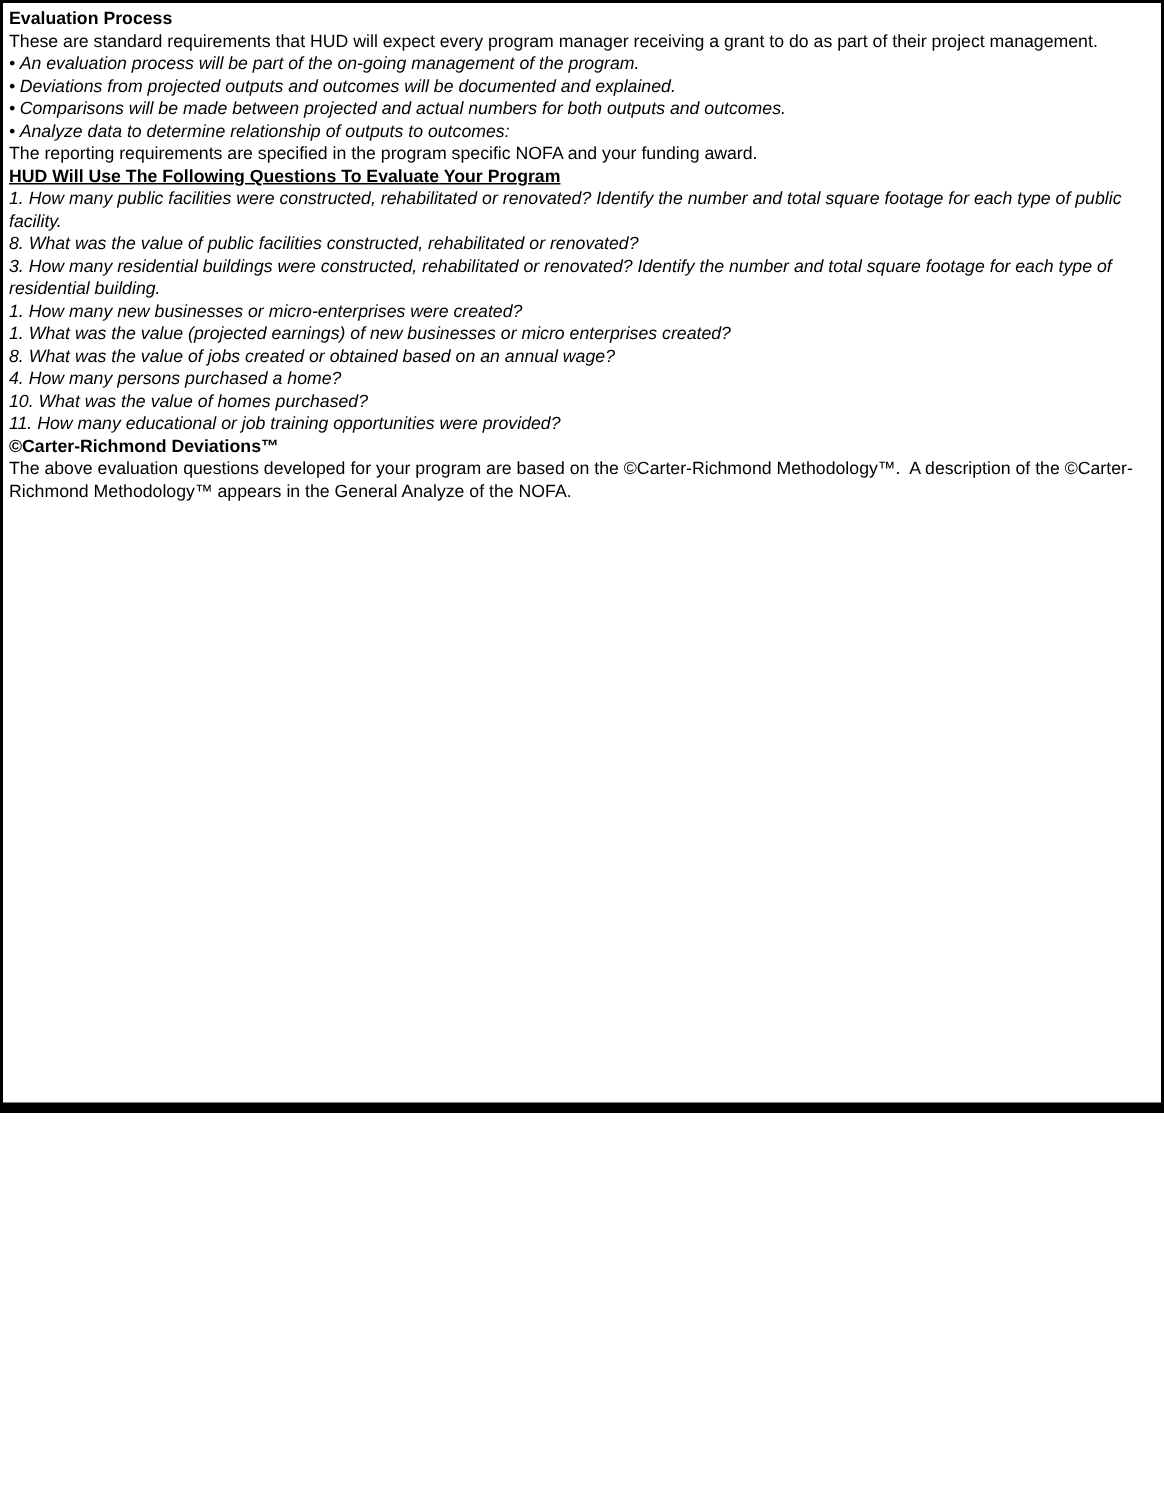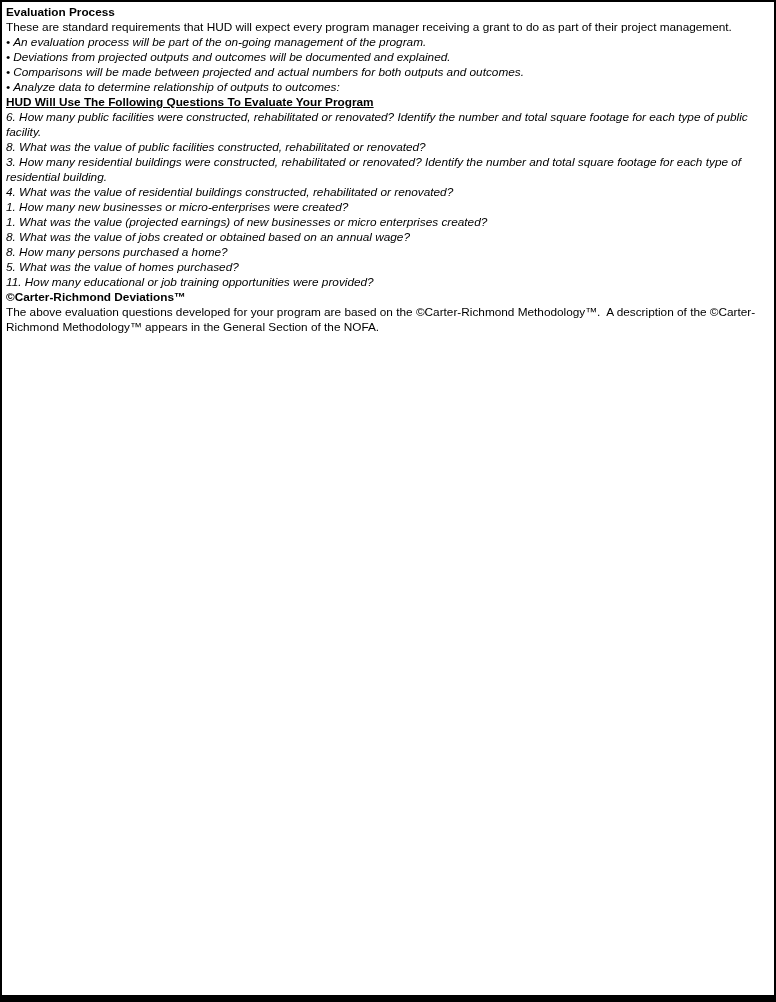--- a/index.html
+++ b/index.html
@@ -3,21 +3,21 @@
 <meta charset="utf-8">
 <style>
   html, body {
     margin: 0;
     padding: 0;
     background: #ffffff;
   }
   .page {
     position: relative;
     width: 776px;
-    height: 1002px;
+    height: 742px;
     box-sizing: border-box;
     background: #ffffff;
     border: 2px solid #000000;
     border-bottom: none;
     padding: 3px 5px 0 4px;
     overflow: hidden;
     font-family: "Liberation Sans", sans-serif;
     font-size: 11.8px;
     line-height: 15px;
     color: #000000;
@@ -56,34 +56,34 @@
 
   <p class="intro">These are standard requirements that HUD will expect every program manager receiving a grant to do as part of their project management.</p>
 
   <div>
       <div class="line bullet-line"><span class="marker">•</span><span>An evaluation process will be part of the on-going management of the program.</span></div>
       <div class="line bullet-line"><span class="marker">•</span><span>Deviations from projected outputs and outcomes will be documented and explained.</span></div>
       <div class="line bullet-line"><span class="marker">•</span><span>Comparisons will be made between projected and actual numbers for both outputs and outcomes.</span></div>
       <div class="line bullet-line"><span class="marker">•</span><span>Analyze data to determine relationship of outputs to outcomes:</span></div>
     </div>
 
+  <p class="reporting-note">The reporting requirements are specified in the program specific NOFA and your funding award.</p>
 
   <h2 class="questions-heading">HUD Will Use The Following Questions To Evaluate Your Program</h2>
 
   <div>
-      <div class="line">6. How many public facilities were constructed, rehabilitated or renovated? Identify the number and total square footage for each type of public facility.</div>
+      <div class="line">1. How many public facilities were constructed, rehabilitated or renovated? Identify the number and total square footage for each type of public facility.</div>
       <div class="line">8. What was the value of public facilities constructed, rehabilitated or renovated?</div>
       <div class="line">3. How many residential buildings were constructed, rehabilitated or renovated? Identify the number and total square footage for each type of residential building.</div>
-      <div class="line">4. What was the value of residential buildings constructed, rehabilitated or renovated?</div>
       <div class="line">1. How many new businesses or micro-enterprises were created?</div>
       <div class="line">1. What was the value (projected earnings) of new businesses or micro enterprises created?</div>
       <div class="line">8. What was the value of jobs created or obtained based on an annual wage?</div>
-      <div class="line">8. How many persons purchased a home?</div>
-      <div class="line">5. What was the value of homes purchased?</div>
+      <div class="line">4. How many persons purchased a home?</div>
+      <div class="line">10. What was the value of homes purchased?</div>
       <div class="line">11. How many educational or job training opportunities were provided?</div>
     </div>
 
   <h2 class="methodology-heading">©Carter-Richmond Deviations™</h2>
 
-  <p class="methodology">The above evaluation questions developed for your program are based on the ©Carter-Richmond Methodology™.  A description of the ©Carter-Richmond Methodology™ appears in the General Section of the NOFA.</p>
+  <p class="methodology">The above evaluation questions developed for your program are based on the ©Carter-Richmond Methodology™.  A description of the ©Carter-Richmond Methodology™ appears in the General Analyze of the NOFA.</p>
 
   <div class="bottom-bar" style="background: rgb(0, 0, 0);"></div>
 </div>
 
 </body></html>

